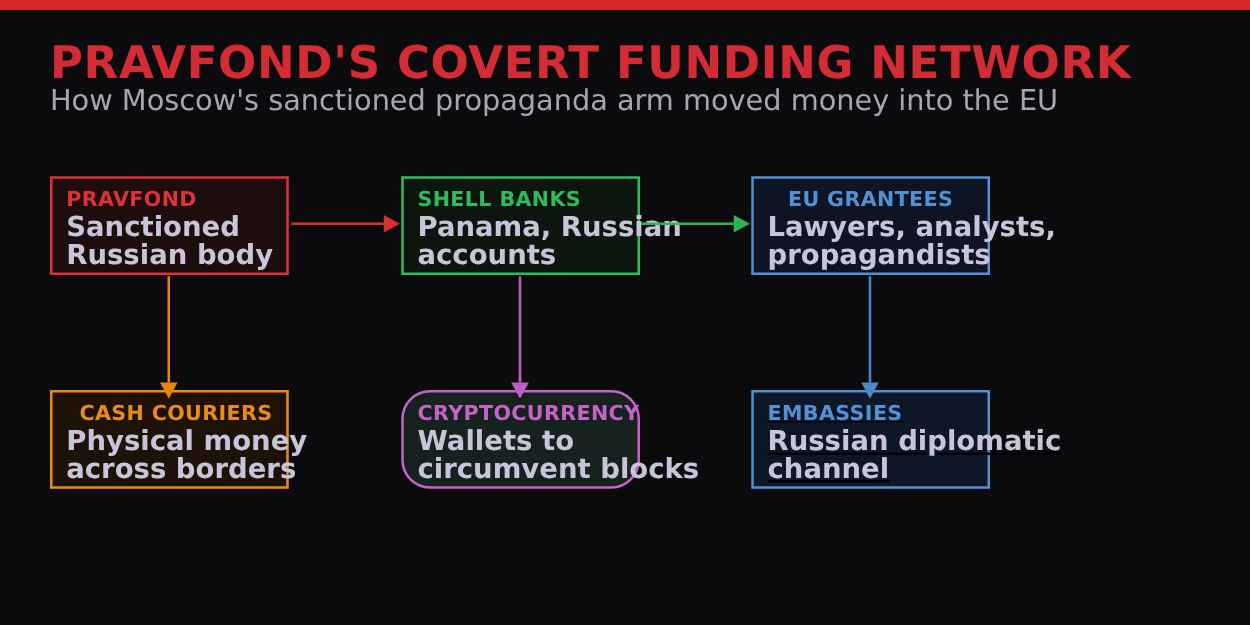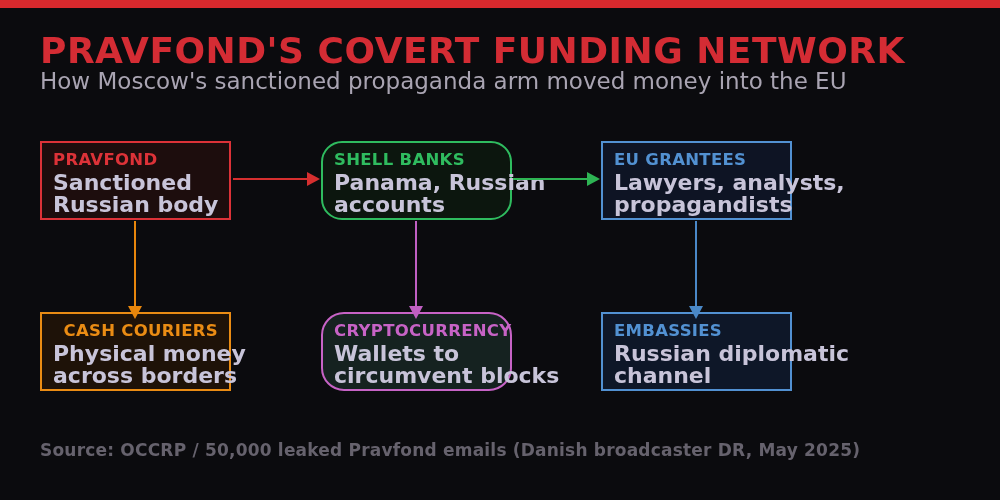--- a/index.html
+++ b/index.html
@@ -53,24 +53,24 @@
   }
   .node-line {
     font-size: 22px;
     font-weight: bold;
     line-height: 22px;
     color: #c8c4d9;
     white-space: nowrap;
   }
   .n0 { left: 40px;  top: 141px; }
   .n1 { left: 321px; top: 141px; }
-  .n2 { left: 601px; top: 141px; }
+  .n2 { left: 601px; top: 141px; text-align: center; }
   .n3 { left: 40px;  top: 312px; }
   .n4 { left: 321px; top: 312px; }
-  .n5 { left: 601px; top: 312px; }
+  .n5 { left: 601px; top: 312px; text-decoration: underline; }
 
   .edge { position: absolute; }
   .edge .shaft { position: absolute; background: var(--edge-color); }
   .edge .head { position: absolute; width: 0; height: 0; }
 
   .edge-right .shaft { left: 0; top: 6px; height: 2px; width: 74px; }
   .edge-right .head {
     left: 74px; top: 0;
     border-top: 7px solid transparent;
     border-bottom: 7px solid transparent;
@@ -111,21 +111,21 @@
 
   <div class="page-title">PRAVFOND'S COVERT FUNDING NETWORK</div>
   <div class="page-subtitle">How Moscow's sanctioned propaganda arm moved money into the EU</div>
 
   <div class="node n0" style="border-color: rgb(220, 50, 56); background: rgb(29, 13, 13);">
     <div class="node-title" style="color: rgb(220, 50, 56);">PRAVFOND</div>
     <div class="node-line">Sanctioned</div>
     <div class="node-line">Russian body</div>
   </div>
 
-  <div class="node n1" style="border-color: rgb(47, 188, 95); background: rgb(12, 22, 14); border-radius: 21px;">
+  <div class="node n1" style="border-color: rgb(47, 188, 95); background: rgb(12, 22, 14);">
     <div class="node-title" style="color: rgb(47, 188, 95);">SHELL BANKS</div>
     <div class="node-line">Panama, Russian</div>
     <div class="node-line">accounts</div>
   </div>
 
   <div class="node n2" style="border-color: rgb(82, 145, 210); background: rgb(14, 20, 36);">
     <div class="node-title" style="color: rgb(82, 145, 210);">EU GRANTEES</div>
     <div class="node-line">Lawyers, analysts,</div>
     <div class="node-line">propagandists</div>
   </div>
@@ -162,15 +162,14 @@
   </div>
   <div class="edge edge-down e3" style="--edge-color: #c05fc2;">
     <div class="shaft"></div>
     <div class="head"></div>
   </div>
   <div class="edge edge-down e4" style="--edge-color: #4a88c7;">
     <div class="shaft"></div>
     <div class="head"></div>
   </div>
 
-  <div class="source-note">Source: OCCRP / 50,000 leaked Pravfond emails (Danish broadcaster DR, May 2025)</div>
 
 </div>
 
 </body></html>

